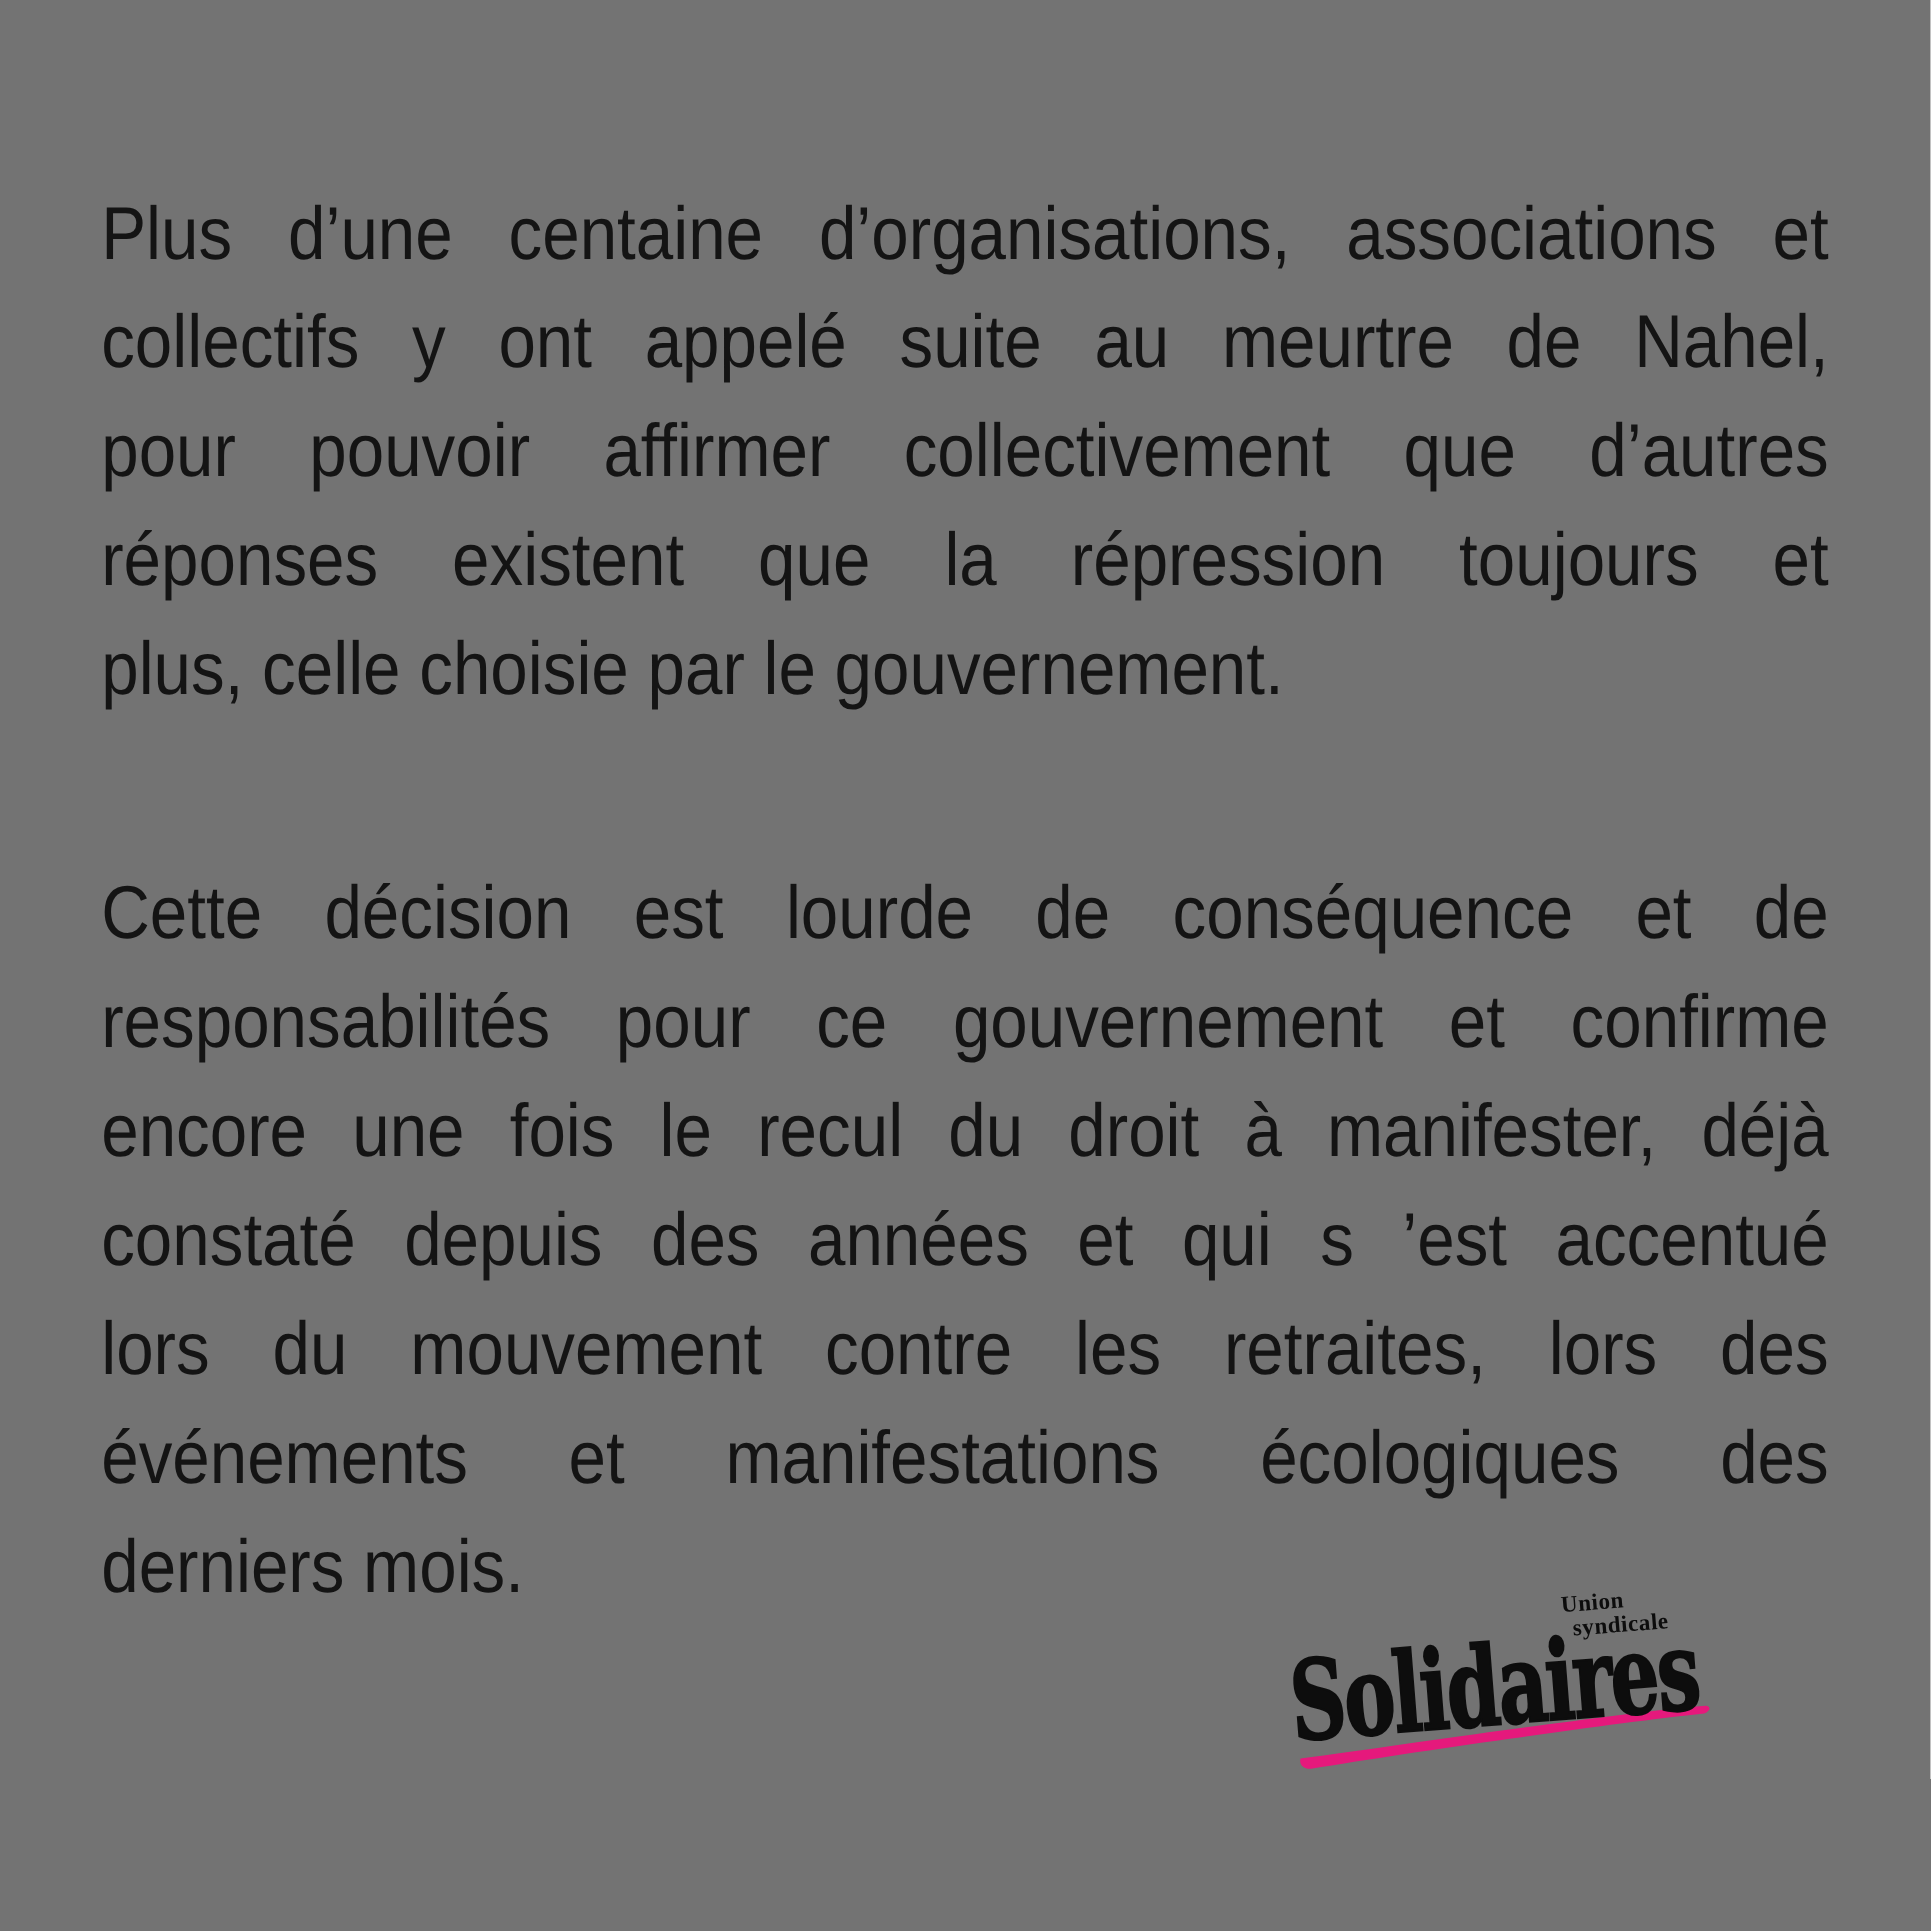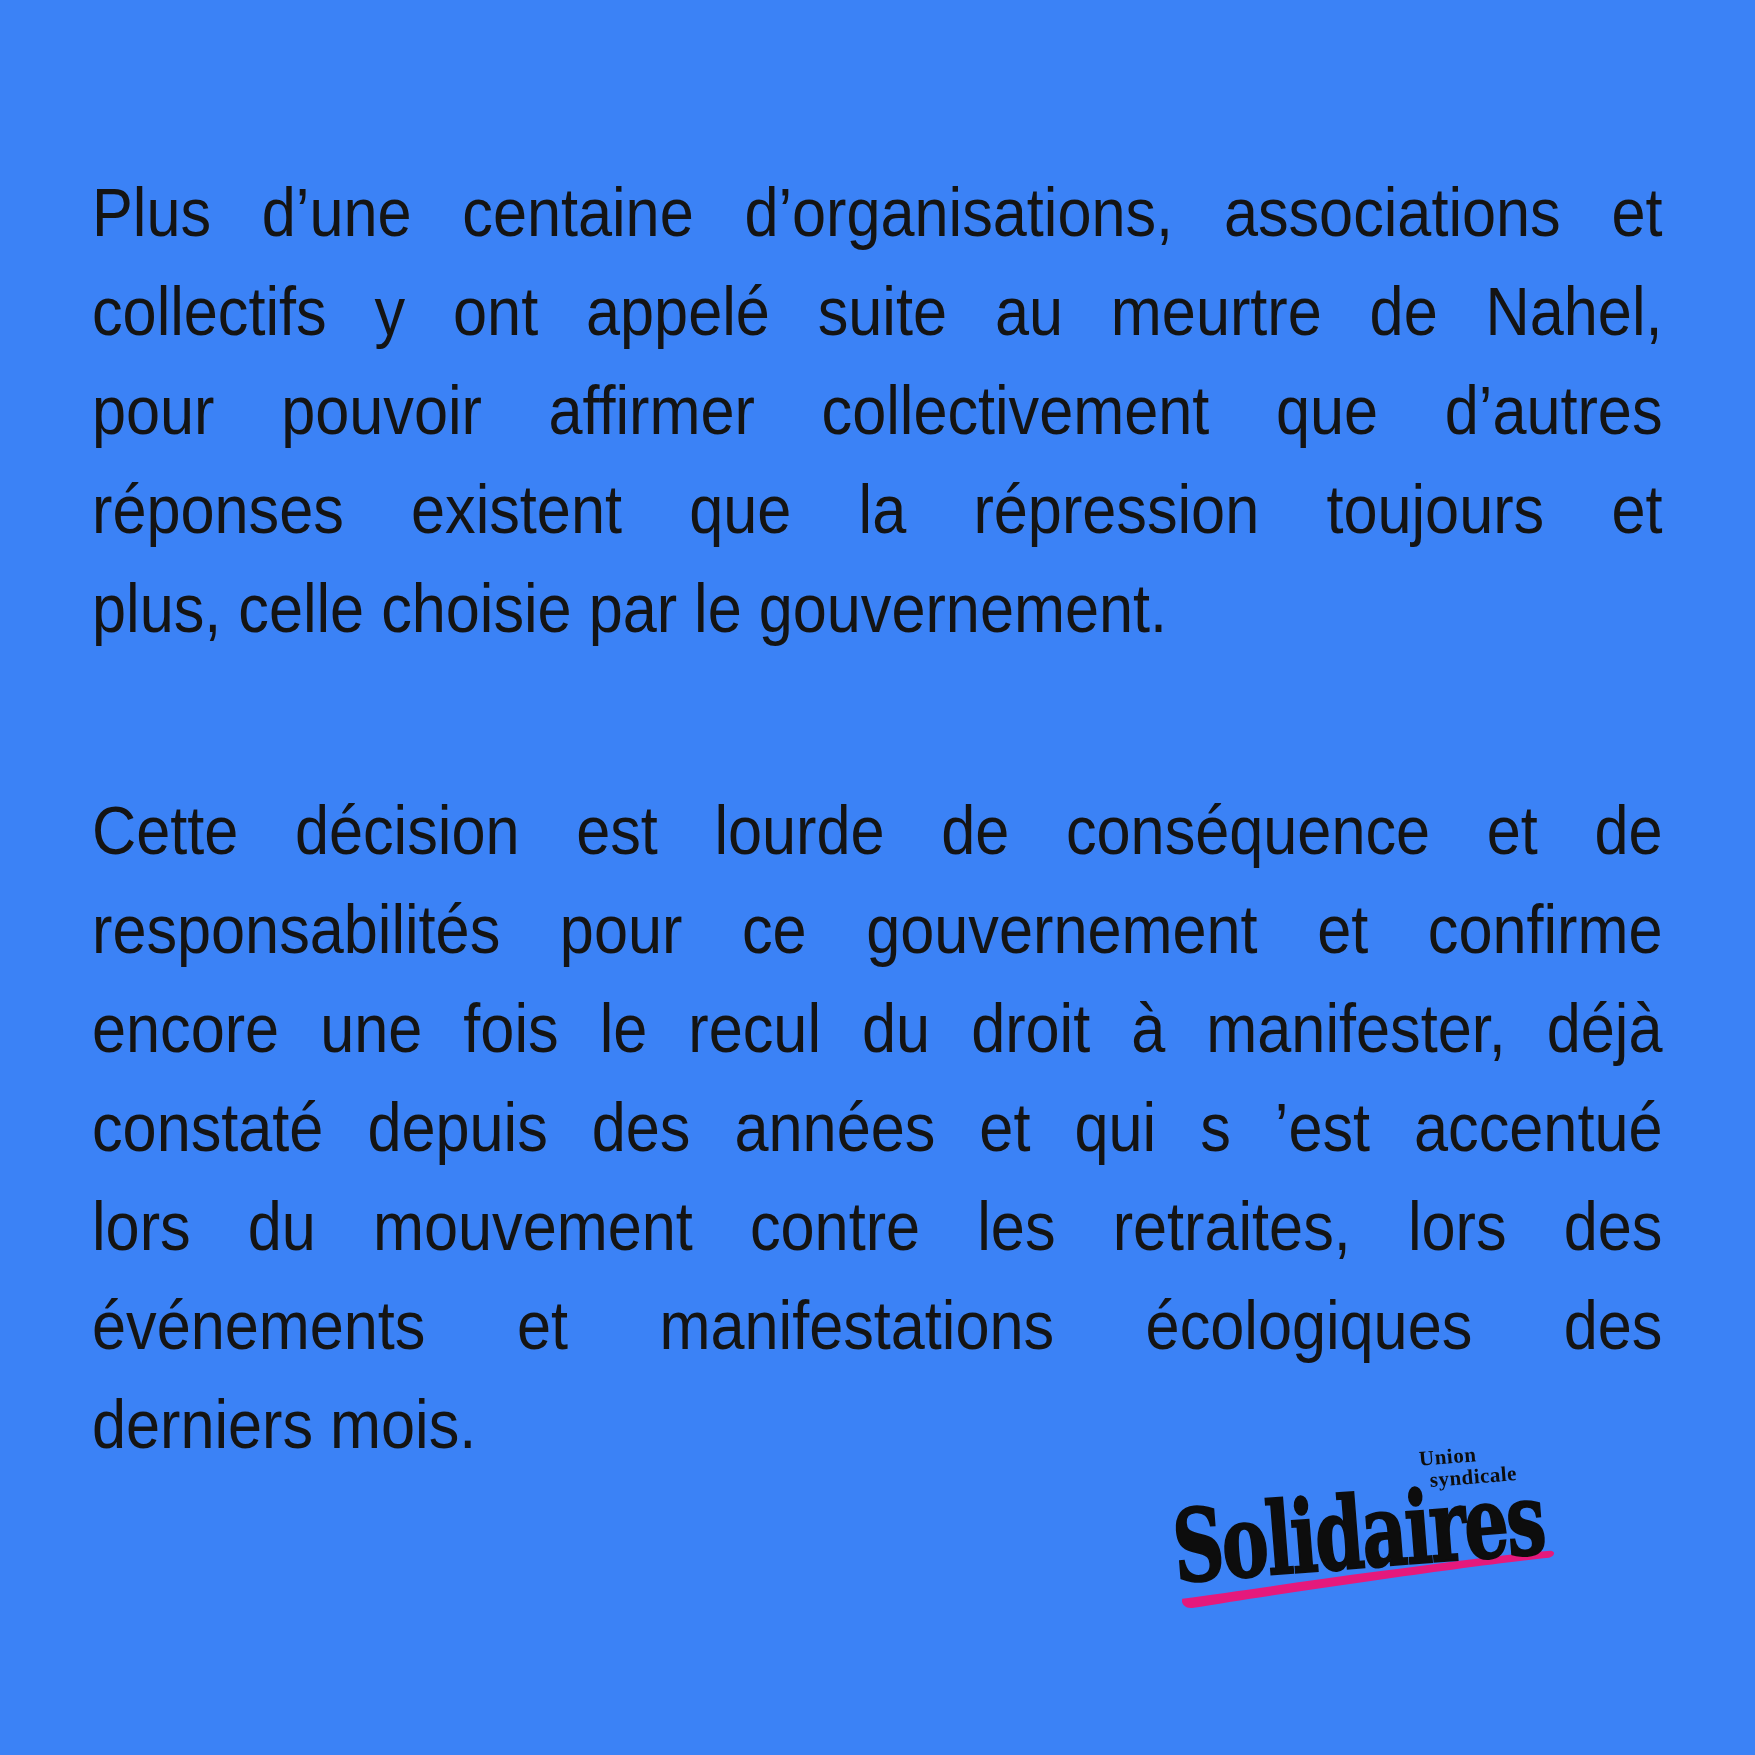--- a/index.html
+++ b/index.html
@@ -8,21 +8,21 @@
     width: 1755px;
     height: 1755px;
     background: #ffffff;
     overflow: hidden;
     font-family: "Liberation Sans", sans-serif;
   }
   .canvas {
     position: relative;
     width: 1755px;
     height: 1755px;
-    background: #3b82f6;
+    background: #737373;
   }
   
   .text-block {
     position: absolute;
     left: 92px;
     top: 163px;
     width: 1745px;              
     transform: scaleX(0.9);     
     transform-origin: 0 0;
     font-size: 68px;

